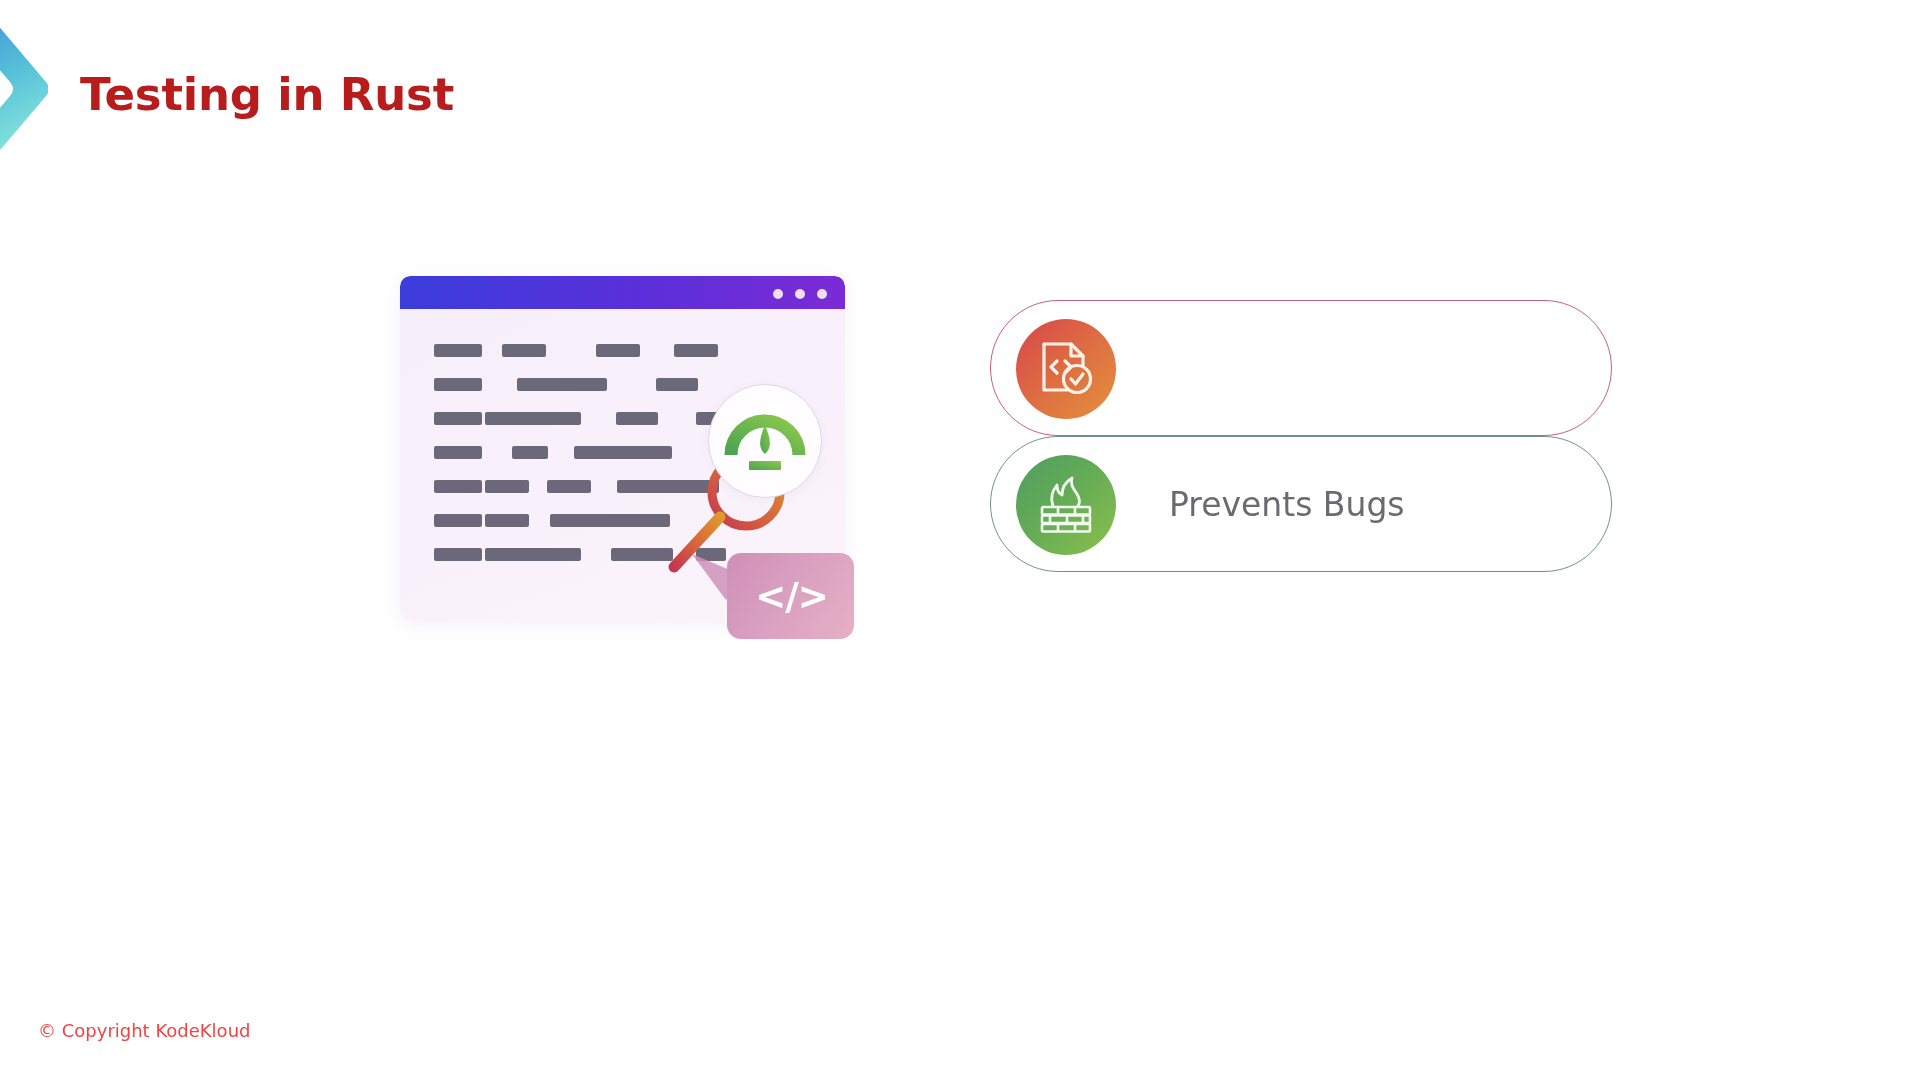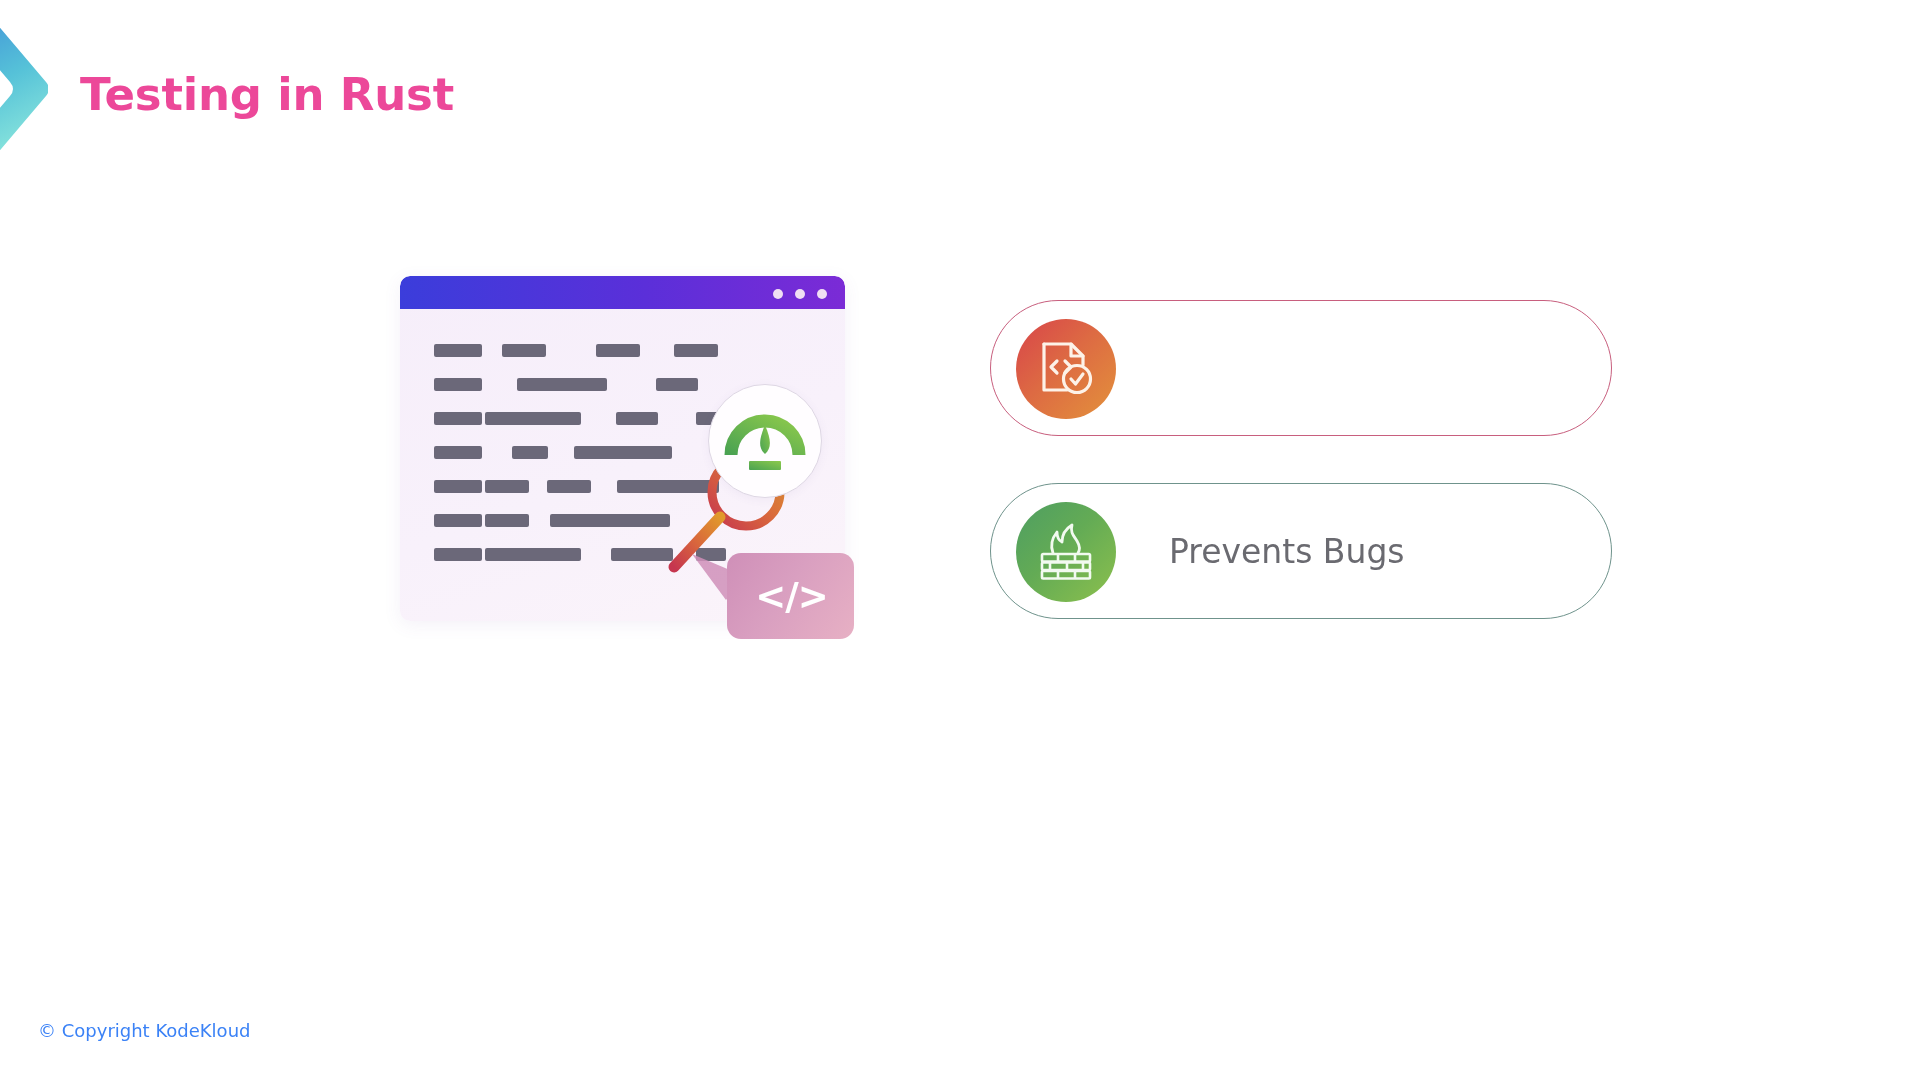--- a/index.html
+++ b/index.html
@@ -24,21 +24,21 @@
     height: 150px;
   }
 
   
   #page-title {
     position: absolute;
     left: 80px;
     top: 68px;
     font-size: 45px;
     font-weight: 600;
-    color: #ec4899;
+    color: #b91c1c;
     letter-spacing: -0.2px;
     white-space: nowrap;
   }
 
   
   #illustration {
     position: absolute;
     left: 390px;
     top: 260px;
     width: 500px;
@@ -156,21 +156,21 @@
   }
   .feature-card {
     position: relative;
     width: 622px;
     height: 136px;
     border-radius: 68px;
     box-sizing: border-box;
     background: #ffffff;
   }
   #feature-card-0 { border: 1.3px solid #c85f7e; }
-  #feature-card-1 { margin-top: 47px; border: 1.3px solid #6f938c; }
+  #feature-card-1 { border: 1.3px solid #6f938c; }
 
   .feature-icon-wrap {
     position: absolute;
     left: 25px;
     top: 18px;
     width: 100px;
     height: 100px;
     border-radius: 50%;
     display: flex;
     align-items: center;
@@ -194,21 +194,21 @@
     font-weight: 400;
     white-space: nowrap;
   }
 
   
   #footer-copyright {
     position: absolute;
     left: 38px;
     top: 1020px;
     font-size: 18px;
-    color: #3b82f6;
+    color: #ef4444;
     white-space: nowrap;
   }
 </style>
 </head>
 <body>
 
 <svg id="brand-chevron" viewBox="0 0 84 150" xmlns="http://www.w3.org/2000/svg">
   <defs>
     <linearGradient id="chevGrad" x1="0" y1="0" x2="0.35" y2="1">
       <stop offset="0%" stop-color="#3f8fd8"></stop>

